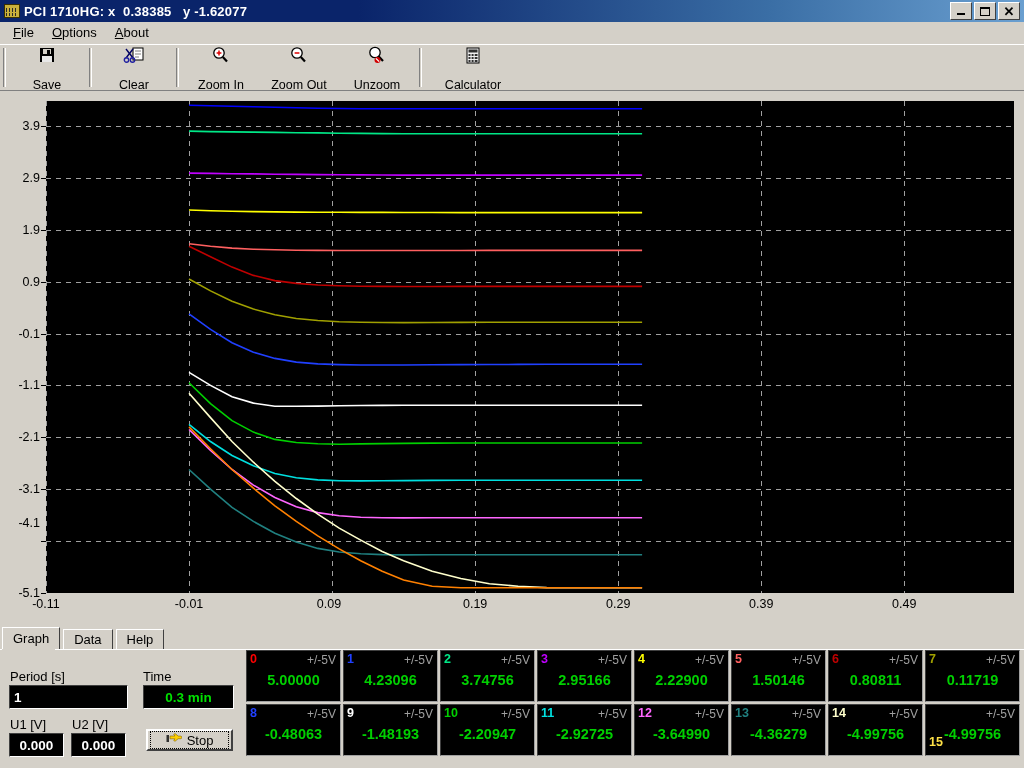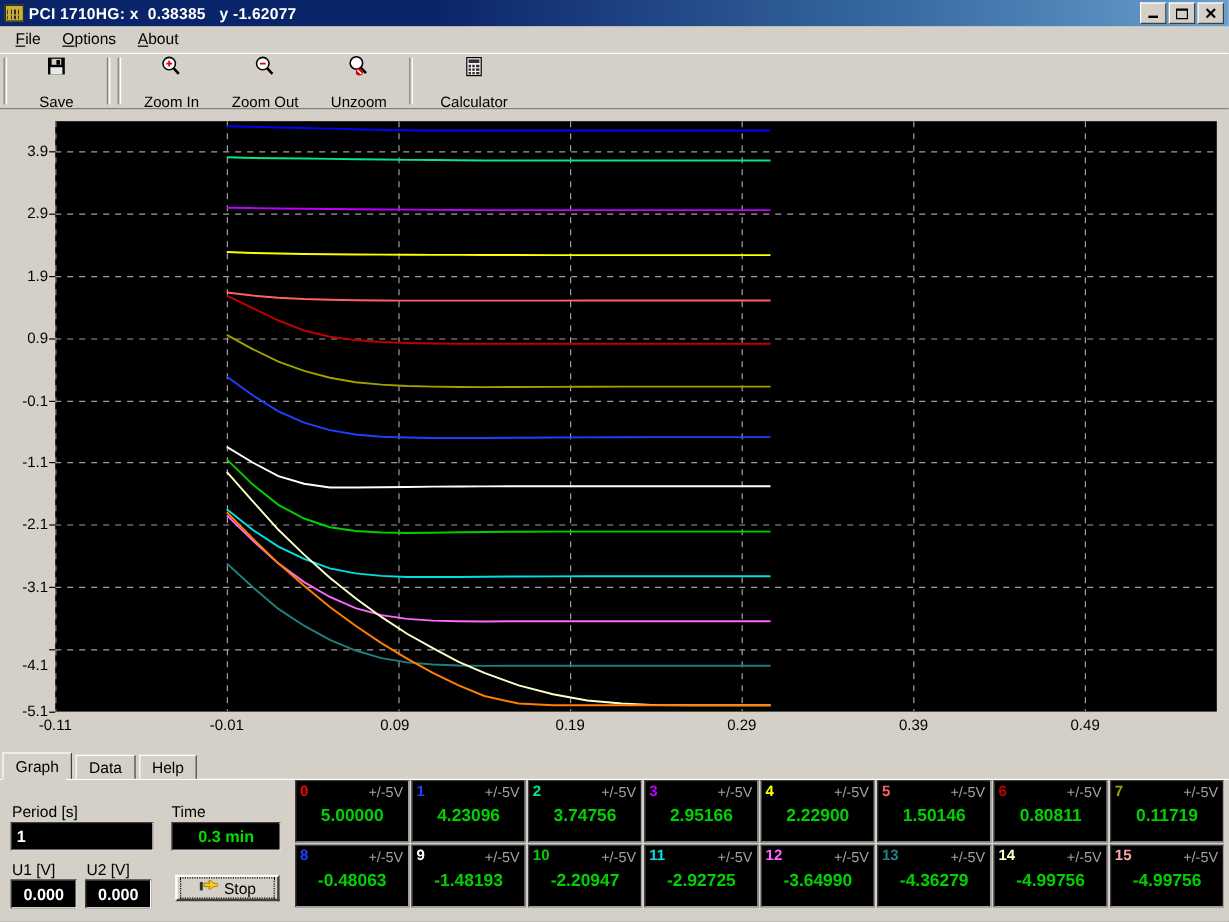--- a/index.html
+++ b/index.html
@@ -199,20 +199,35 @@
           <rect x="7" y="3" width="8" height="5" fill="#d4d0c8"></rect>
           <rect x="11" y="4" width="3" height="4" fill="#000"></rect>
           <rect x="6" y="10" width="10" height="6" fill="#e8e8e8"></rect>
         </svg>
       </span>
       <span>Save</span>
     </div>
 
     <div class="tb-sep"></div>
 
+    <div class="tb-btn">
+      <span class="tb-icon">
+        <svg width="22" height="20" viewBox="0 0 22 20">
+          <rect x="10" y="2" width="10" height="12" fill="#fff" stroke="#000" stroke-width="1"></rect>
+          <line x1="12" y1="5" x2="18" y2="5" stroke="#808080"></line>
+          <line x1="12" y1="8" x2="18" y2="8" stroke="#808080"></line>
+          <line x1="12" y1="11" x2="16" y2="11" stroke="#808080"></line>
+          <line x1="3" y1="3" x2="10" y2="12" stroke="#000060" stroke-width="1.4"></line>
+          <line x1="10" y1="3" x2="3" y2="12" stroke="#000060" stroke-width="1.4"></line>
+          <circle cx="3.5" cy="14" r="2.2" fill="none" stroke="#2020a0" stroke-width="1.4"></circle>
+          <circle cx="9.5" cy="14" r="2.2" fill="none" stroke="#2020a0" stroke-width="1.4"></circle>
+        </svg>
+      </span>
+      <span>Clear</span>
+    </div>
 
     <div class="tb-sep"></div>
 
     <div class="tb-btn">
       <span class="tb-icon">
         <svg width="22" height="20" viewBox="0 0 22 20">
           <circle cx="9" cy="7" r="5.2" fill="#fff" stroke="#000" stroke-width="1.3"></circle>
           <line x1="12.8" y1="11" x2="17" y2="15.5" stroke="#000" stroke-width="2.2"></line>
           <line x1="6.6" y1="7" x2="11.4" y2="7" stroke="#e00000" stroke-width="1.5"></line>
           <line x1="9" y1="4.6" x2="9" y2="9.4" stroke="#e00000" stroke-width="1.5"></line>
@@ -271,21 +286,21 @@
   <div class="graph-wrap">
     <div class="ylabels" id="ylabels">
         <div class="ylbl" style="top: 24.9114px;">3.9</div>
         <div class="ylbl" style="top: 76.8101px;">2.9</div>
         <div class="ylbl" style="top: 128.709px;">1.9</div>
         <div class="ylbl" style="top: 180.608px;">0.9</div>
         <div class="ylbl" style="top: 232.506px;">-0.1</div>
         <div class="ylbl" style="top: 284.405px;">-1.1</div>
         <div class="ylbl" style="top: 336.304px;">-2.1</div>
         <div class="ylbl" style="top: 388.203px;">-3.1</div>
-        <div class="ylbl" style="top: 453px;">-4.1</div>
+        <div class="ylbl" style="top: 422px;">-4.1</div>
         <div class="ylbl" style="top: 492px;">-5.1</div>
       </div>
     <div class="plot">
       <svg id="plot-svg" width="968" height="492" viewBox="0 0 968 492">
           <line x1="0.5" x2="0.5" y1="0" y2="492" stroke="#a0a0a0" stroke-width="1" stroke-dasharray="5,5"></line>
           <line x1="143.5" x2="143.5" y1="0" y2="492" stroke="#a0a0a0" stroke-width="1" stroke-dasharray="5,5"></line>
           <line x1="286.5" x2="286.5" y1="0" y2="492" stroke="#a0a0a0" stroke-width="1" stroke-dasharray="5,5"></line>
           <line x1="429.5" x2="429.5" y1="0" y2="492" stroke="#a0a0a0" stroke-width="1" stroke-dasharray="5,5"></line>
           <line x1="572.5" x2="572.5" y1="0" y2="492" stroke="#a0a0a0" stroke-width="1" stroke-dasharray="5,5"></line>
           <line x1="715.5" x2="715.5" y1="0" y2="492" stroke="#a0a0a0" stroke-width="1" stroke-dasharray="5,5"></line>
@@ -449,19 +464,19 @@
         <div class="ch-num" style="color: rgb(32, 128, 128);">13</div>
         <div class="ch-range">+/-5V</div>
         <div class="ch-val">-4.36279</div>
       </div>
       <div class="chcell">
         <div class="ch-num" style="color: rgb(255, 255, 204);">14</div>
         <div class="ch-range">+/-5V</div>
         <div class="ch-val">-4.99756</div>
       </div>
       <div class="chcell">
-        <div class="ch-num" style="color: #fca5a5;">15</div>
+        <div class="ch-num" style="color: #fde047; margin-top: 29px;">15</div>
         <div class="ch-range">+/-5V</div>
         <div class="ch-val">-4.99756</div>
       </div>
     </div>
 
 </div>
 
 </body></html>

